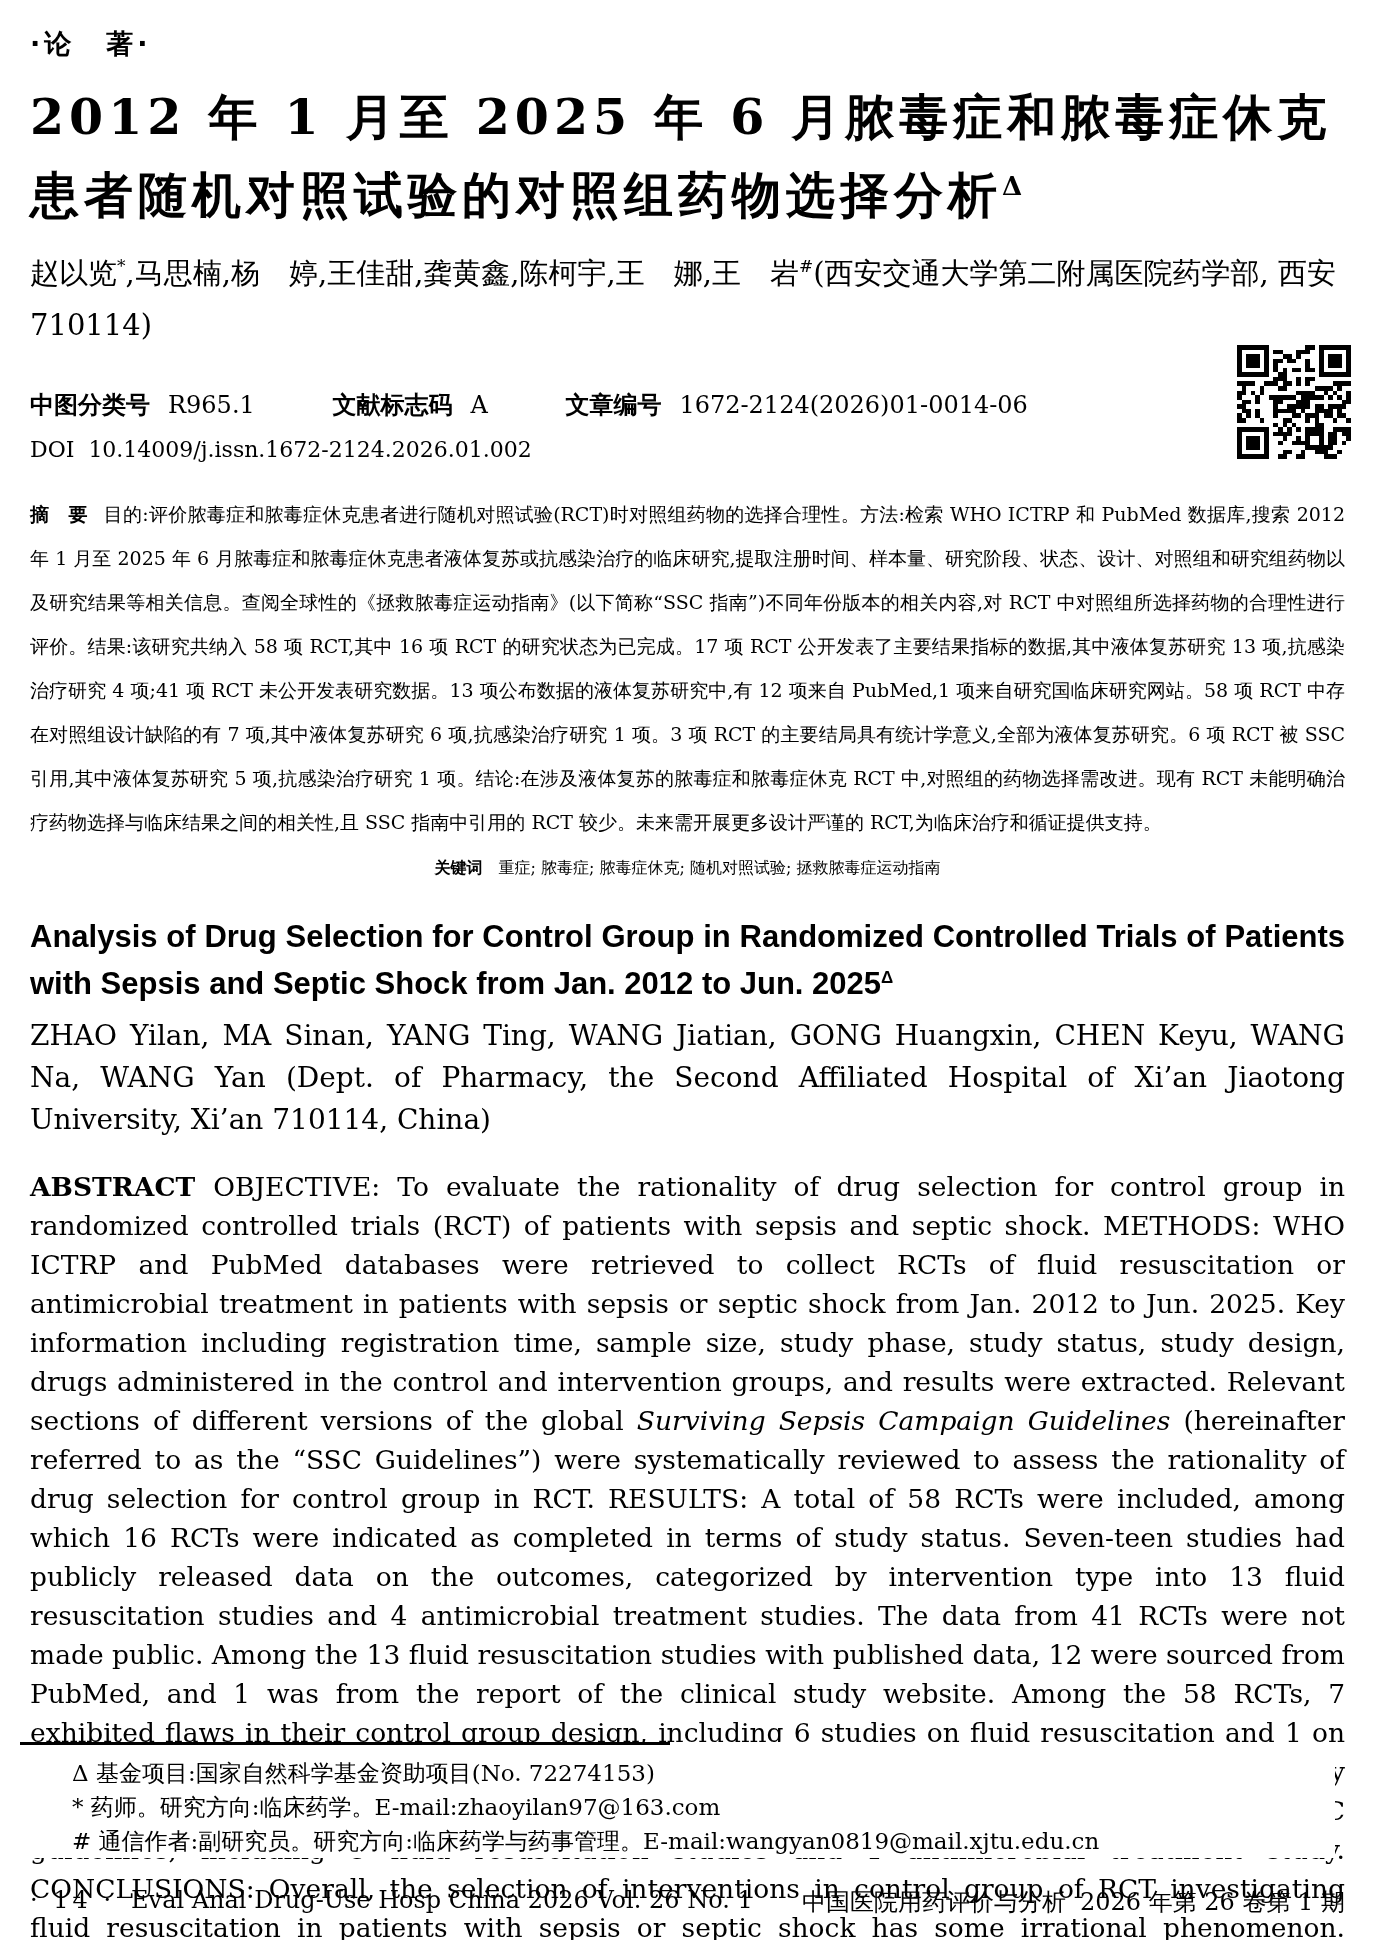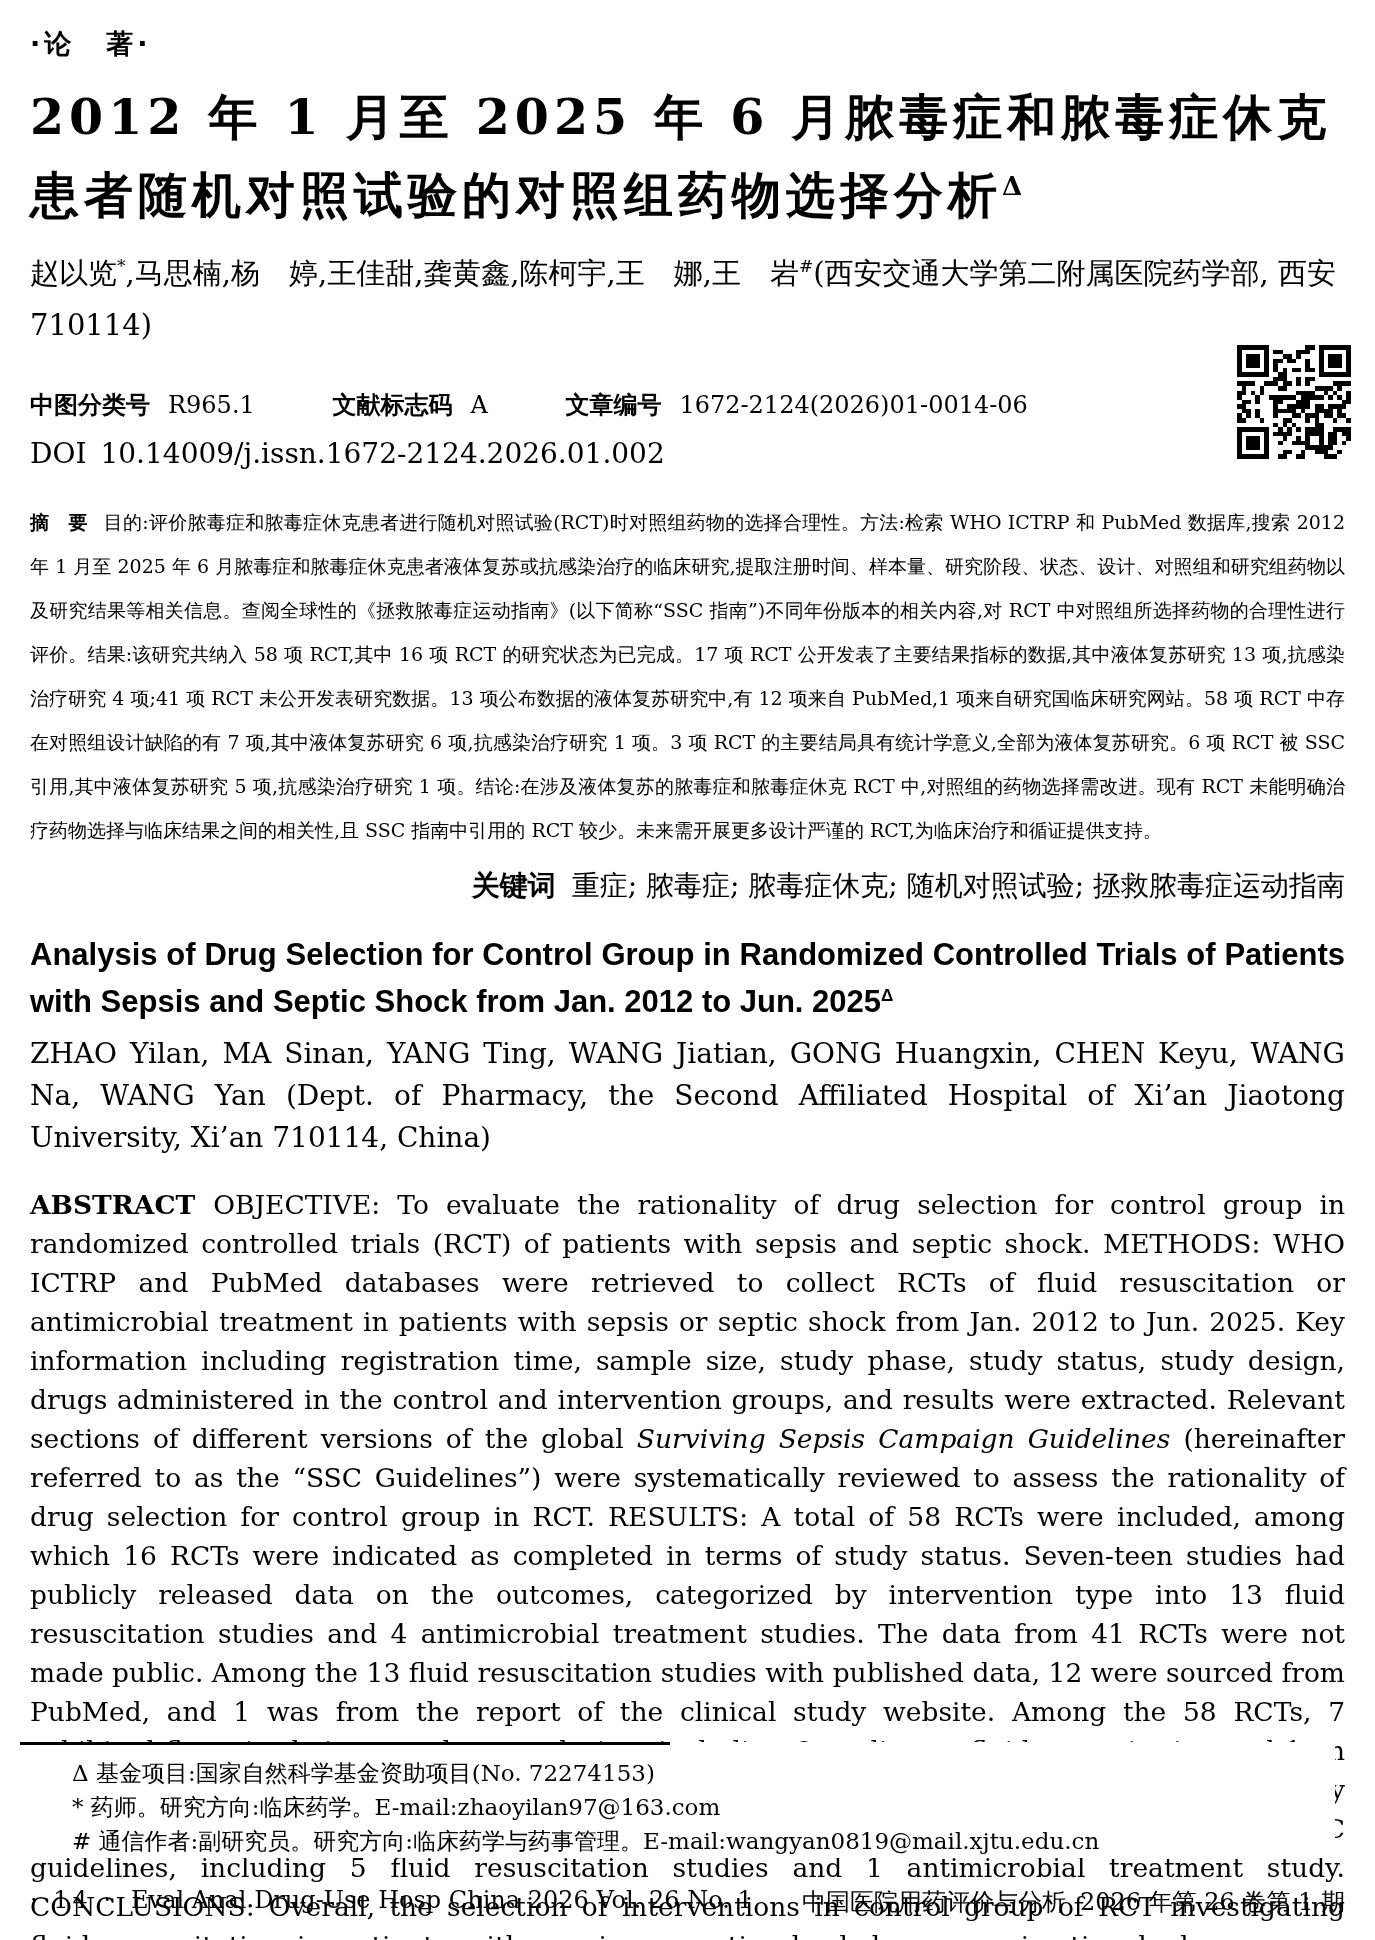--- a/index.html
+++ b/index.html
@@ -41,21 +41,21 @@
   }
   .authors-cn sup { font-size:17px; }
   .meta-block { margin-top:38px; }
   .meta-row { font-size:24px; }
   .meta-label {
     font-family:Liberation Mono, monospace;
     font-weight:700;
   }
   .meta-value { margin-left:18px; }
   .meta-pair { margin-right:70px; }
-  .doi-row { margin-top:16px; font-size:28px; }
+  .doi-row { margin-top:16px; font-size:22px; }
   .doi-row .meta-value { margin-left:14px; }
   .qr {
     position:absolute;
     top:345px; right:24px;
     width:114px; height:114px;
     background:#fff;
   }
   .qr svg { width:100%; height:100%; fill:#000; shape-rendering:crispEdges; }
   .abstract-cn {
     margin-top:30px;
@@ -63,24 +63,24 @@
     line-height:44px;
     text-align:justify;
     max-width:1315px;
   }
   .label-bold {
     font-family:"DejaVu Sans", sans-serif;
     font-weight:700;
     margin-right:16px;
   }
   .keywords-cn {
-    margin-top:14px;
-    font-size:28px;
+    margin-top:4px;
+    font-size:16px;
     line-height:40px;
-    text-align:right;
+    text-align:center;
   }
   .title-en {
     margin-top:26px;
     font-size:31px;
     font-weight:700;
     line-height:1.5;
     text-align:justify;
     max-width:1315px;
     font-family:Liberation Sans, sans-serif;
   }

